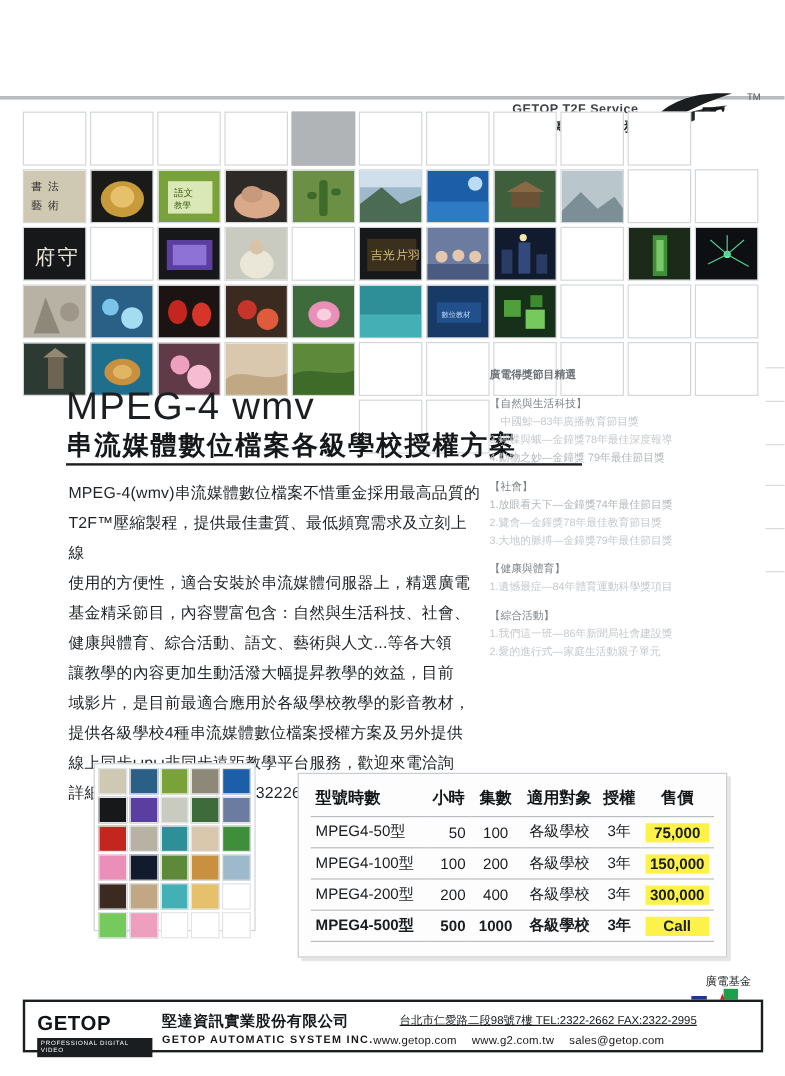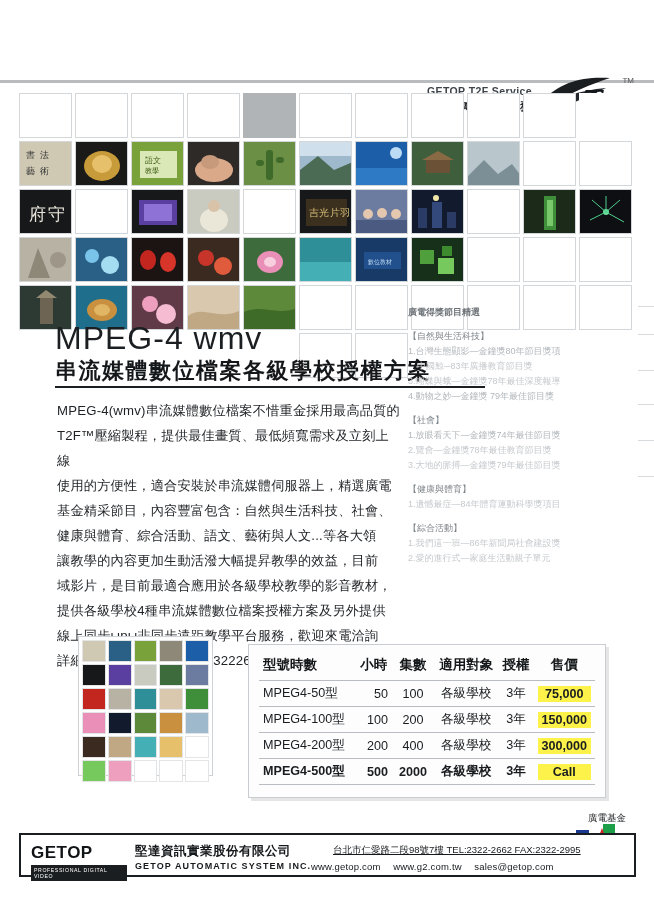--- a/index.html
+++ b/index.html
@@ -575,21 +575,20 @@
     <p>域影片，是目前最適合應用於各級學校教學的影音教材，</p>
     <p>提供各級學校4種串流媒體數位檔案授權方案及另外提供</p>
     <p>線上同步ыры非同步遠距教學平台服務，歡迎來電洽詢</p>
     <p>詳細內容，來電請撥  (02)23222662  分機  123  曾小姐</p>
   </div>
 
   <div class="awards">
     <div class="aw-head">廣電得獎節目精選</div>
 
     <div class="aw-sec">【自然與生活科技】</div>
-    <div class="aw-line">1.台灣生態顯影—金鐘獎80年節目獎項</div>
     <div class="aw-line dim">　中國鯨─83年廣播教育節目獎</div>
     <div class="aw-line dim">3.蝴蝶與蛾—金鐘獎78年最佳深度報導</div>
     <div class="aw-line">4.動物之妙—金鐘獎 79年最佳節目獎</div>
 
     <div class="aw-sec">【社會】</div>
     <div class="aw-line">1.放眼看天下—金鐘獎74年最佳節目獎</div>
     <div class="aw-line dim">2.覽會—金鐘獎78年最佳教育節目獎</div>
     <div class="aw-line dim">3.大地的脈搏—金鐘獎79年最佳節目獎</div>
 
     <div class="aw-sec">【健康與體育】</div>
@@ -693,21 +692,21 @@
           <td class="col-eps">400</td>
           <td class="col-target">各級學校</td>
           <td class="col-lic">3年</td>
           <td class="col-price">
               <span class="price-hl">300,000</span>
             </td>
         </tr>
         <tr class="last">
           <td class="col-model">MPEG4-500型</td>
           <td class="col-hours">500</td>
-          <td class="col-eps">2000</td>
+          <td class="col-eps">1000</td>
           <td class="col-target">各級學校</td>
           <td class="col-lic">3年</td>
           <td class="col-price">
               <span class="price-hl call">Call</span>
             </td>
         </tr>
       </tbody>
     </table>
   </div>
 

